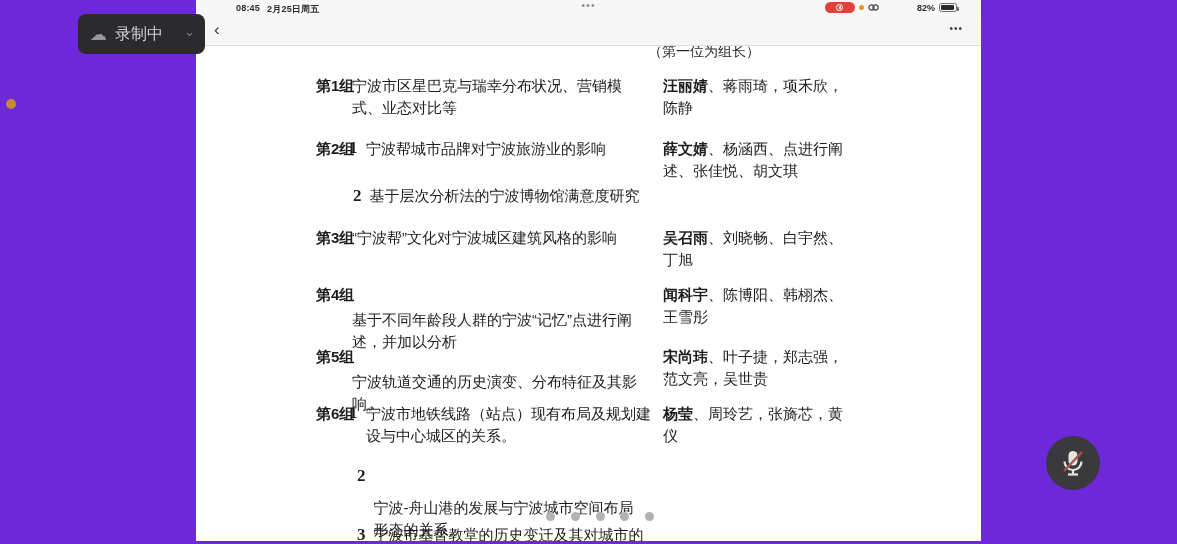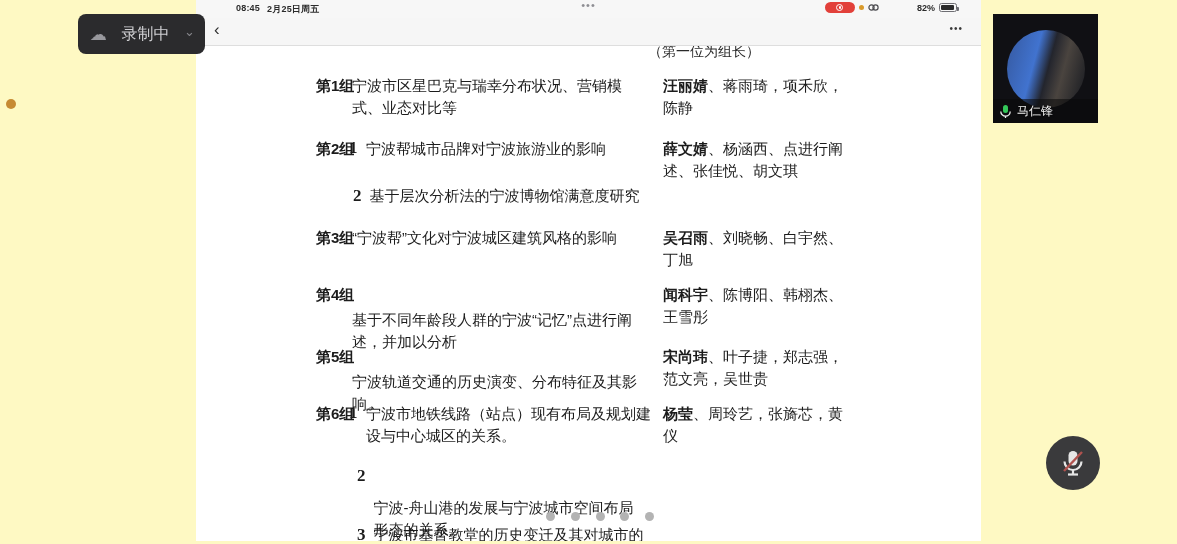--- a/index.html
+++ b/index.html
@@ -1,18 +1,18 @@
 <!DOCTYPE html>
 <html><head>
 <meta charset="utf-8">
 <style>
   * { margin:0; padding:0; box-sizing:border-box; }
   html,body { width:1177px; height:544px; background:#000; overflow:hidden;
               font-family:"Liberation Sans","DejaVu Sans",sans-serif; }
-  .stage { position:relative; width:1177px; height:544px; background:#fef9c3; }
+  .stage { position:relative; width:1177px; height:544px; background:#6d28d9; }
 
   
   .screen { position:absolute; left:196px; top:0; width:785px; height:541px;
             background:#fff; overflow:hidden; }
 
   
   .statusbar { position:absolute; left:0; top:0; width:100%; height:18px;
                background:#f7f7f7; z-index:6; display:flex; align-items:center; }
   .sb-left { position:absolute; left:40px; top:3px; font-size:9px; font-weight:700;
              color:#2b2b2b; letter-spacing:.2px; display:flex; gap:7px; }
@@ -67,21 +67,21 @@
 
   .page-dots { position:absolute; left:350px; top:507px; width:108px; display:flex;
                justify-content:space-between; z-index:4; }
   .page-dots i { width:9px; height:9px; border-radius:50%; background:#b3b3b3; }
 
   
   .rec-badge { position:absolute; left:78px; top:14px; width:127px; height:40px;
                background:#2b2b2d; border-radius:8px; display:flex; align-items:center;
                padding:0 10px 0 12px; gap:8px; z-index:10; cursor:pointer; }
   .rec-badge .cloud { font-size:17px; color:#98989d; line-height:1; }
-  .rec-badge .lbl { font-size:16px; color:#cfcfd2; flex:1;text-align:center; }
+  .rec-badge .lbl { font-size:16px; color:#cfcfd2; flex:1; }
   .rec-badge .chev { font-size:13px; color:#85858a; margin-top:-6px; }
 
   .float-dot { position:absolute; left:6px; top:99px; width:10px; height:10px;
                border-radius:50%; background:#c68a33; z-index:10; }
 
   .pip { position:absolute; left:993px; top:14px; width:105px; height:109px;
          background:#101014; overflow:hidden; z-index:10; }
   .pip-avatar { position:absolute; left:14px; top:16px; width:78px; height:78px; border-radius:50%;
         background:linear-gradient(105deg,#35589e 0%,#4173cf 36%,#23252d 52%,#4a443f 68%,#15181f 100%); }
   .pip-bar { position:absolute; left:0; bottom:0; width:100%; height:24px;
@@ -192,31 +192,20 @@
   </div>
 
   <div class="rec-badge">
     <span class="cloud">☁</span>
     <span class="lbl">录制中</span>
     <span class="chev">⌄</span>
   </div>
 
   <div class="float-dot"></div>
 
-  <div class="pip">
-    <div class="pip-avatar"></div>
-    <div class="pip-bar">
-      <svg width="13" height="15" viewBox="0 0 13 15">
-        <rect x="4" y="1" width="5" height="8" rx="2.5" fill="#34c759"></rect>
-        <path d="M1.8 7.5a4.7 4.7 0 0 0 9.4 0" fill="none" stroke="#f0f0f0" stroke-width="1.3"></path>
-        <line x1="6.5" y1="12.2" x2="6.5" y2="14" stroke="#f0f0f0" stroke-width="1.3"></line>
-      </svg>
-      <span class="pip-name">马仁锋</span>
-    </div>
-  </div>
 
   <div class="mute-btn">
     <svg width="26" height="30" viewBox="0 0 26 30">
       <rect x="8.5" y="3" width="9" height="14.5" rx="4.5" fill="#e6e6e6"></rect>
       <path d="M4.5 13.5a8.5 8.5 0 0 0 17 0" fill="none" stroke="#e6e6e6" stroke-width="2.2"></path>
       <line x1="13" y1="22" x2="13" y2="26" stroke="#e6e6e6" stroke-width="2.2"></line>
       <line x1="8" y1="26.5" x2="18" y2="26.5" stroke="#e6e6e6" stroke-width="2.2"></line>
       <line x1="4" y1="23" x2="22" y2="4" stroke="#b0524e" stroke-width="2.4"></line>
     </svg>
   </div>

